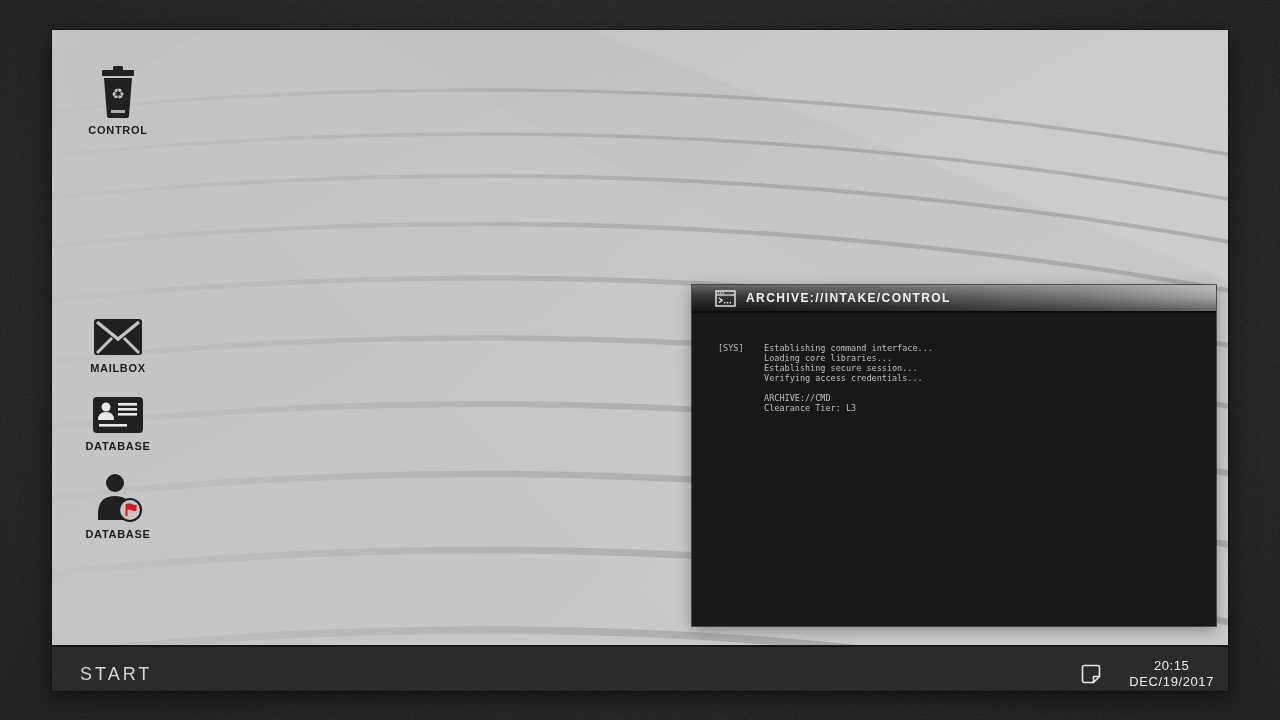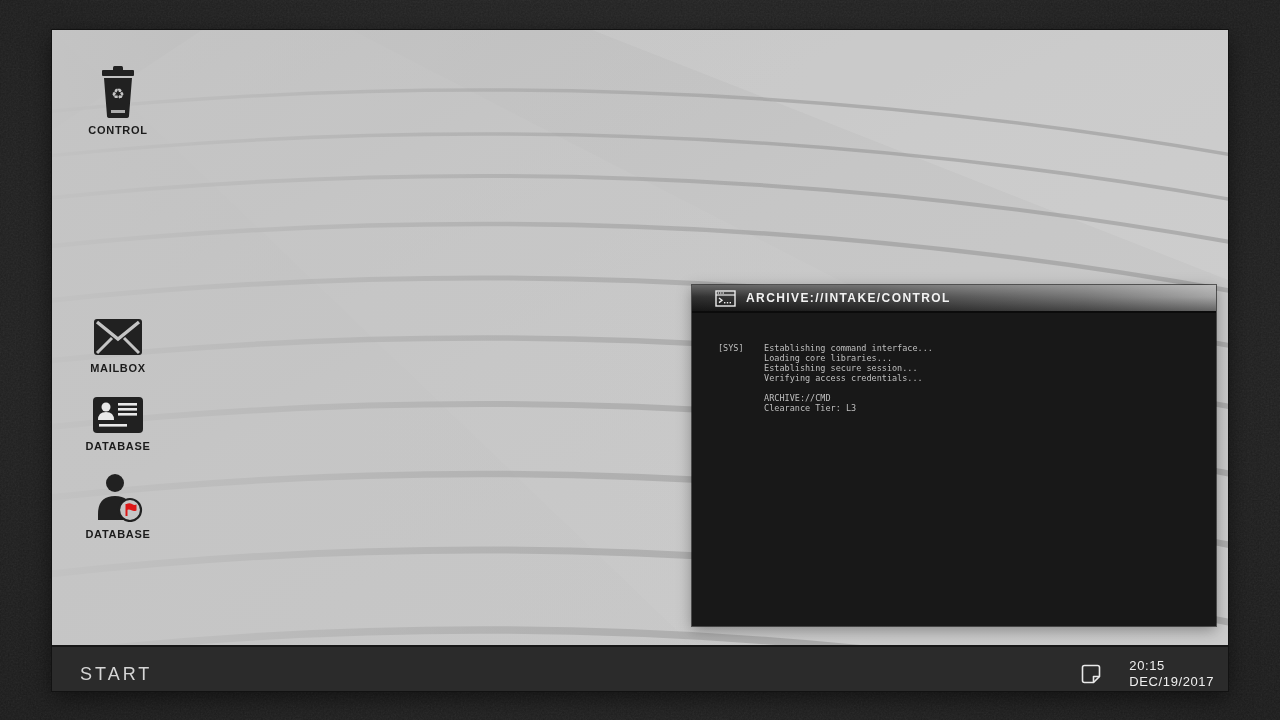--- a/index.html
+++ b/index.html
@@ -65,21 +65,21 @@
     position:relative; width:1176px; height:46px; background:#2b2b2b;
     border-top:2px solid #171717;
     display:flex; align-items:center; justify-content:space-between;
     padding:10px 14px 0 28px;
   }
   .start-button {
     font-size:18px; font-weight:400; letter-spacing:3px; color:#d6d6d6; cursor:pointer;
   }
   .tray { display:flex; align-items:center; gap:28px; }
   .tray .note { display:block; cursor:pointer; }
-  .clock { text-align:left; color:#efefef; font-size:13px; line-height:16px; letter-spacing:.6px; }
+  .clock { text-align:center; color:#efefef; font-size:13px; line-height:16px; letter-spacing:.6px; }
 </style>
 </head>
 <body>
 
 <svg class="frame-noise" width="1280" height="720">
   <filter id="grain">
     <feTurbulence type="fractalNoise" baseFrequency="0.6" numOctaves="2" stitchTiles="stitch"></feTurbulence>
     <feColorMatrix type="saturate" values="0"></feColorMatrix>
   </filter>
   <rect width="1280" height="720" filter="url(#grain)" opacity="0.09"></rect>

